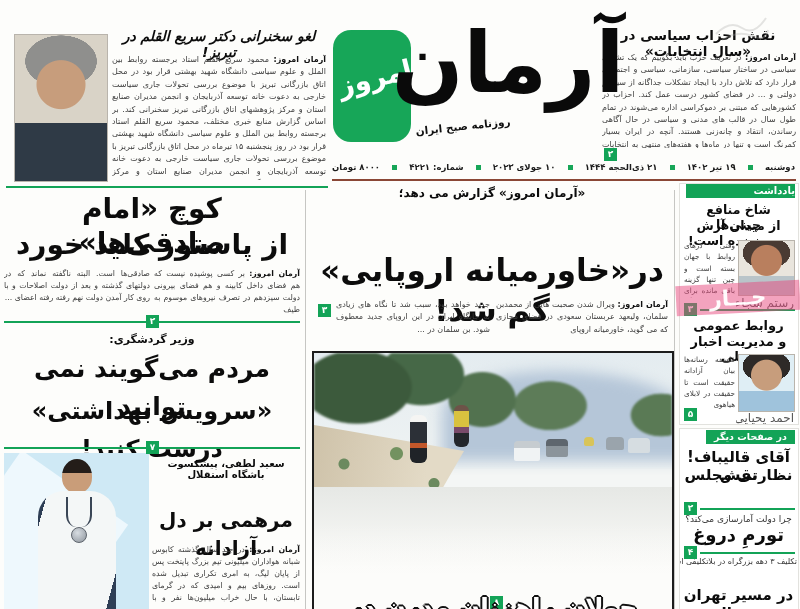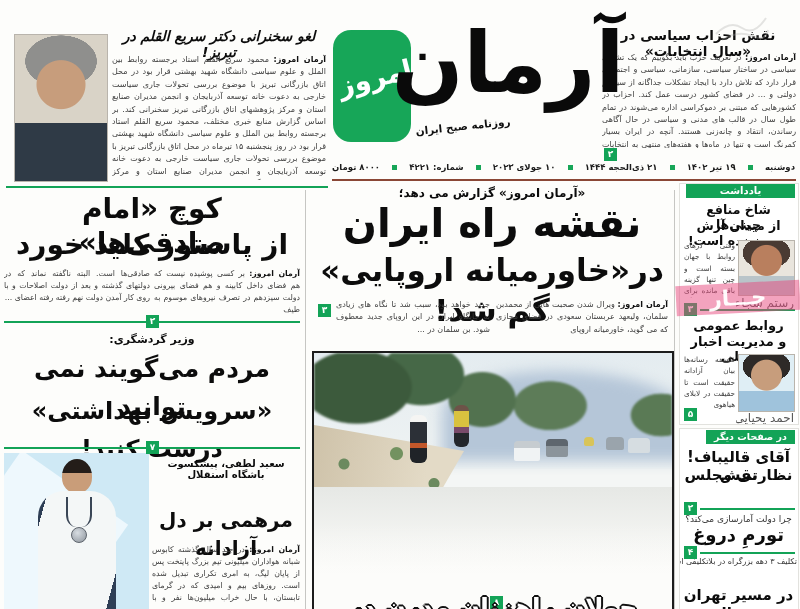--- a/index.html
+++ b/index.html
@@ -129,21 +129,20 @@
   <div class="abs just" style="left:602px;top:52px;width:194px;height:96px;font-size:8px;">
     <b class="lead">آرمان امروز:</b>
     <span>در تعریف حزب باید بگوییم که یک تشکیل سیاسی در ساختار سیاسی، سازمانی، سیاسی و اجتماعی قرار دارد که تلاش دارد با ایجاد تشکلات جداگانه از سیستم دولتی و ... در فضای کشور درست عمل کند. احزاب در کشورهایی که مبتنی بر دموکراسی اداره می‌شوند در تمام طول سال در قالب های مدنی و سیاسی در حال آگاهی رساندن، انتقاد و چانه‌زنی هستند. آنچه در ایران بسیار کمرنگ است و تنها در ماه‌ها و هفته‌های منتهی به انتخابات شاهد فعالیت‌های حزبی هستیم. با توجه به اینکه می‌گویند بیش از ۳۰۰ حزب در ایران داریم ولی اگر بخواهیم نگاه اجمالی و میدانی داشته باشیم با ابراز تاسف باید بگوییم که حتی فعال‌ترین حزب‌ها هم برنامه‌ای برای جذب و آموزش شهروندان ندارند. بسیاری محدودیت‌های موجود...</span>
   </div>
   <div class="badge" style="left:604px;top:148px;">۲</div>
 
   <div class="vrule" style="left:305px;top:190px;height:419px;"></div>
   <div class="vrule" style="left:674px;top:190px;height:419px;"></div>
 
   <div class="abs hl" style="left:312px;top:186px;width:360px;font-size:12px;">«آرمان امروز» گزارش می دهد؛</div>
-  <div class="abs hl" style="left:312px;top:200px;width:360px;font-size:40px;line-height:46px;">نقشه راه ایران</div>
   <div class="abs hl" style="left:300px;top:250px;width:384px;font-size:31px;line-height:40px;">در«خاورمیانه اروپایی» گم شد!</div>
   <div class="abs just" style="left:496px;top:299px;width:172px;height:46px;font-size:8px;">
     <b class="lead">آرمان امروز:</b>
     <span>ویرال شدن صحبت هایی از محمدبن سلمان، ولیعهد عربستان سعودی در فضای مجازی که می گوید، خاورمیانه اروپای</span>
   </div>
   <div class="abs just" style="left:336px;top:299px;width:154px;height:46px;font-size:8px;">جدید خواهد بود، سبب شد تا نگاه های زیادی به جایگاه ایران در این اروپای جدید معطوف شود. بن سلمان در ...</div>
   <div class="badge" style="left:318px;top:304px;">۳</div>
 
   <div class="photo-main">
     <div class="ph-sky"></div>
@@ -188,21 +187,21 @@
   </div>
   <div class="abs hl" style="left:152px;top:458px;width:148px;font-size:10px;">سعید لطفی، پیشکسوت باشگاه استقلال</div>
   <div class="abs hl" style="left:152px;top:506px;width:148px;font-size:20px;line-height:28px;">مرهمی بر دل آزادانه</div>
   <div class="abs just" style="left:152px;top:544px;width:148px;height:62px;font-size:7.8px;">
     <b class="lead">آرمان امروز:</b>
     <span>در چند سال گذشته کابوس شبانه هواداران میلیونی تیم بزرگ پایتخت پس از پایان لیگ، به امری تکراری تبدیل شده است. روزهای بیم و امیدی که در گرمای تابستان، با حال خراب میلیون‌ها نفر و با چاشنی کری خوانی تیم‌های رقیب با خریدهای میلیاردی و پرطمطراق، فقط خون به دل</span>
   </div>
 
   <div class="panel" style="left:679px;top:183px;width:118px;height:240px;"></div>
 
-  <div class="bar" style="left:686px;top:184px;width:109px;height:14px;font-size:10px;line-height:14px;">یادداشت</div>
+  <div class="bar" style="left:686px;top:184px;width:109px;height:14px;font-size:10px;line-height:14px;text-align:right;">یادداشت</div>
   <div class="abs hl" style="left:682px;top:202px;width:113px;font-size:12.5px;">شاخ منافع چینی‌ها</div>
   <div class="abs hl" style="left:682px;top:218px;width:113px;font-size:12.5px;">از میدان آرش بیرون زده است!</div>
   <div class="portrait pb" style="left:738px;top:240px;width:55px;height:54px;"></div>
   <div class="abs just" style="left:684px;top:240px;width:51px;height:58px;font-size:7.3px;">وقتی درهای روابط با جهان بسته است و چین تنها گزینه باقی مانده برای ایران است دیگر نمی‌شود زیاد چانه ...</div>
   <div class="author" style="left:736px;top:296px;width:58px;">رستم شجاعی مقدم</div>
   <div class="grule" style="left:700px;top:309px;width:95px;"></div>
   <div class="badge" style="left:684px;top:303px;">۳</div>
 
   <div class="stamp">جـــار</div>
 

